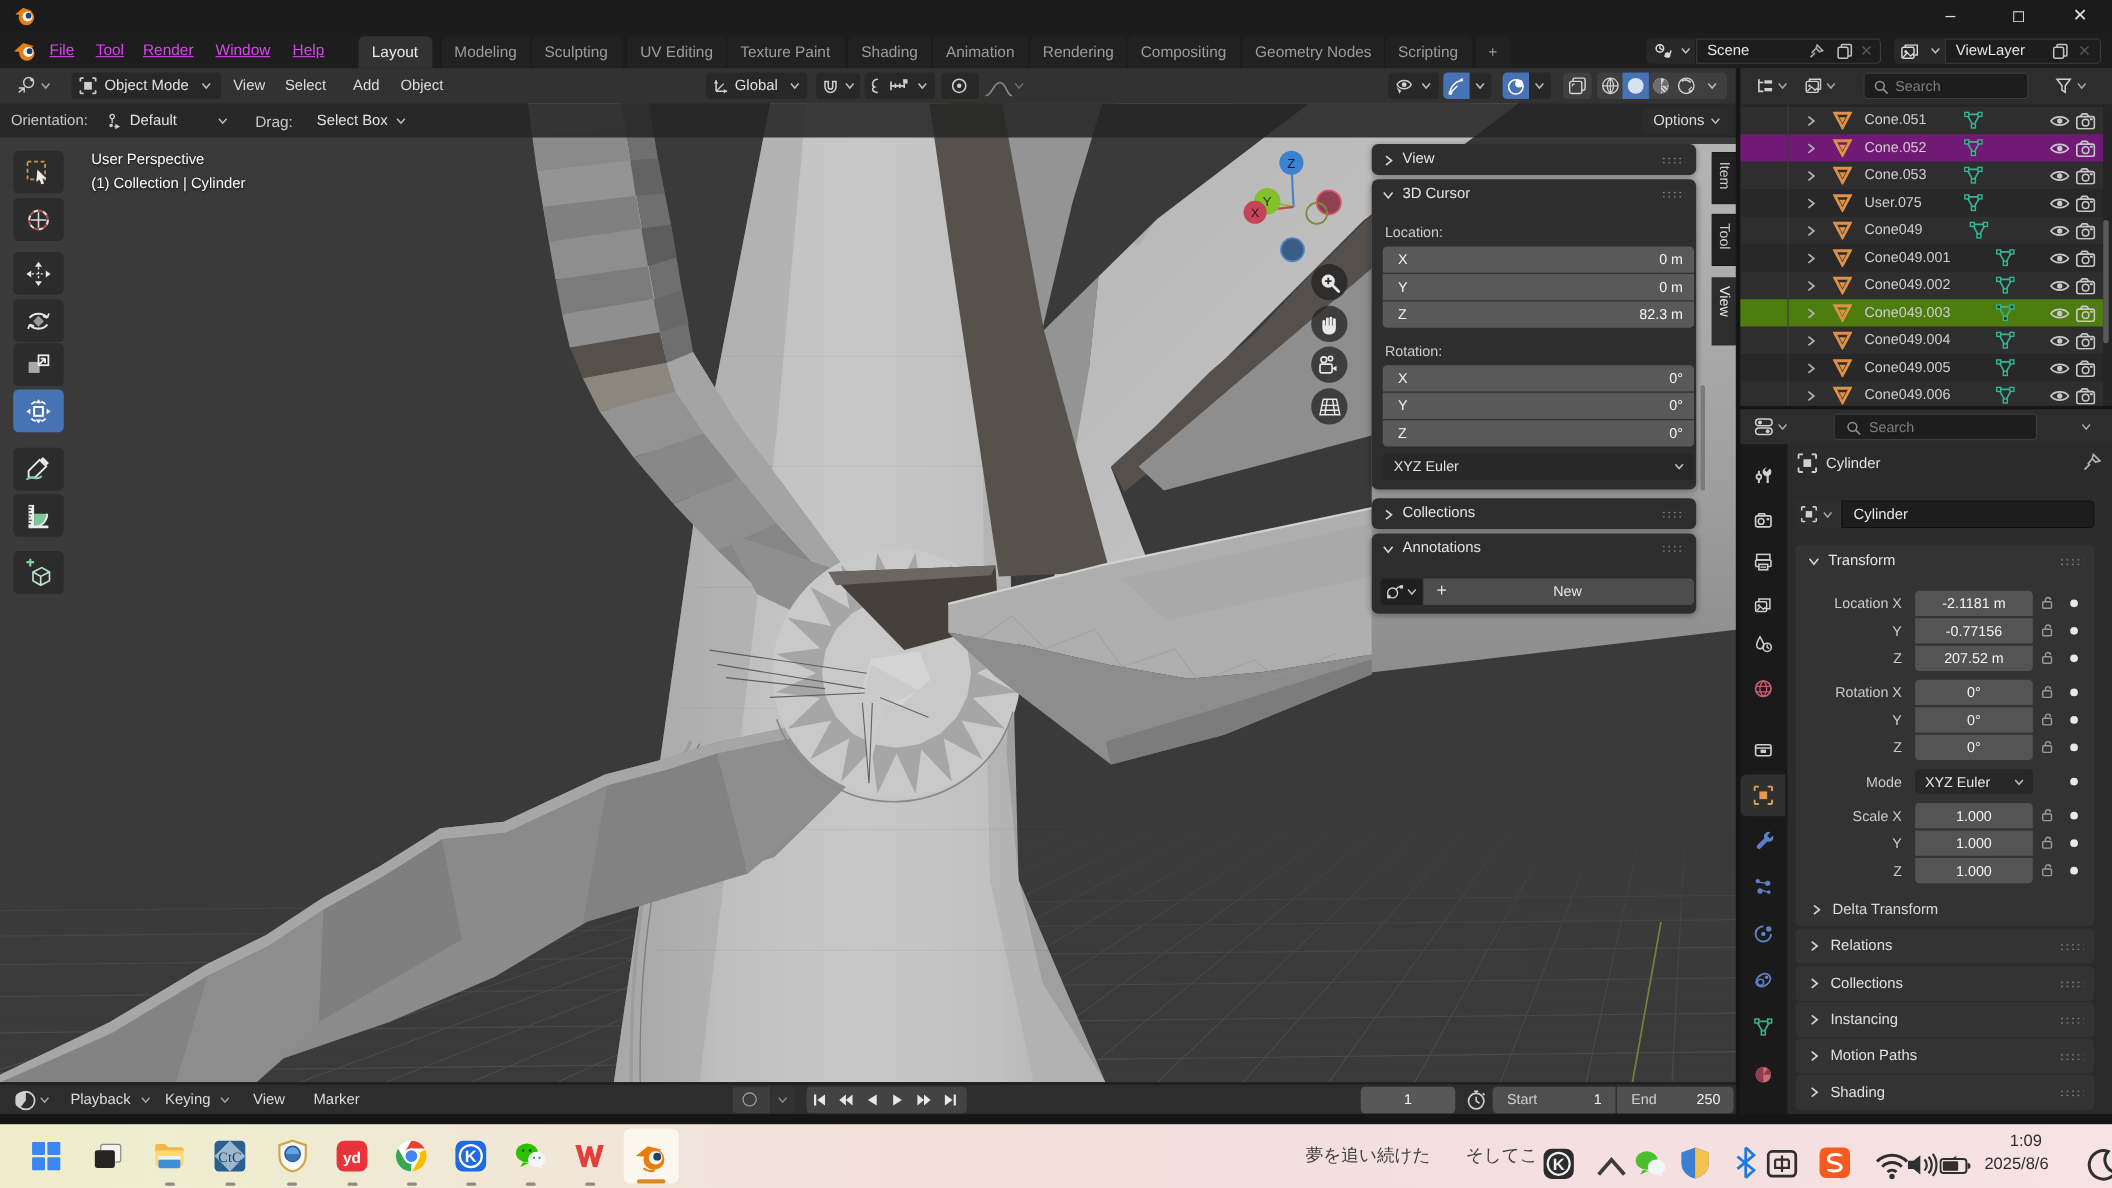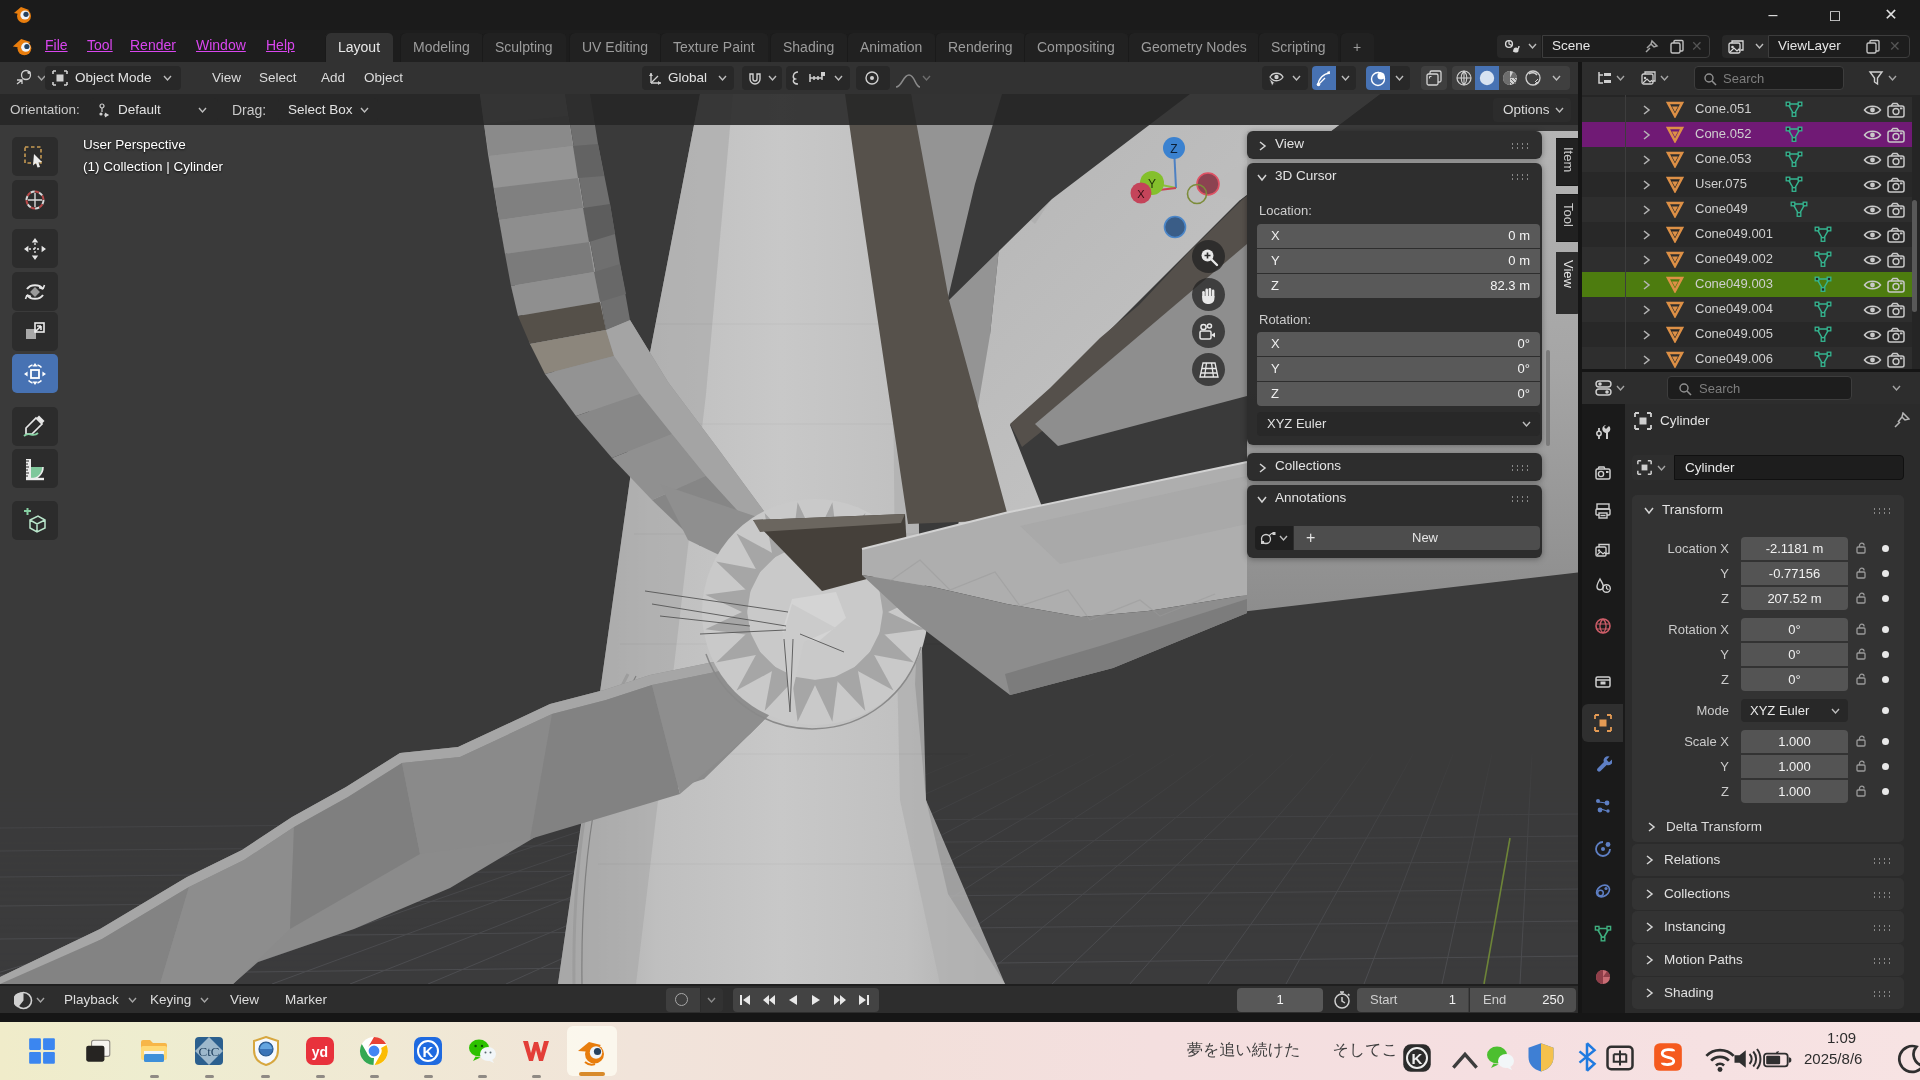--- a/index.html
+++ b/index.html
@@ -144,21 +144,21 @@
 
     <svg class="abs" style="left:14px;top:7px" width="20" height="18" viewBox="0 0 20 18">
       <path d="M3 15 L8 11 M8 15 L8 11 L3 11" stroke="#cfcfcf" stroke-width="1.3" fill="none"></path>
       <circle cx="12" cy="6" r="4.5" fill="none" stroke="#cfcfcf" stroke-width="1.3"></circle>
       <circle cx="15" cy="3.4" r="1.6" fill="#cfcfcf"></circle>
     </svg>
     <svg class="abs" style="left:37px;top:13px" width="9" height="7">
         <path d="M1 1 L4.5 5 L8 1" stroke="#a5a5a5" stroke-width="1.4" fill="none"></path>
       </svg>
 
-    <div class="hbtn" style="left:45px;width:136px">
+    <div class="hbtn" style="left:65px;width:136px">
       <svg class="abs" style="left:7px;top:4px" width="16" height="16" viewBox="0 0 16 16">
         <path d="M1 1 h3 M12 1 h3 M1 15 h3 M12 15 h3 M1 1 v3 M1 12 v3 M15 1 v3 M15 12 v3" stroke="#cfcfcf" stroke-width="1.6"></path>
         <rect x="4.5" y="4.5" width="7" height="7" fill="#cfcfcf"></rect>
       </svg>
       <span style="position:absolute;left:30px">Object Mode</span>
       <svg class="abs" style="left:118px;top:9px" width="9" height="7">
           <path d="M1 1 L4.5 5 L8 1" stroke="#bdbdbd" stroke-width="1.4" fill="none"></path>
         </svg>
     </div>
     <div class="hmenu" style="left:212px">View</div>

